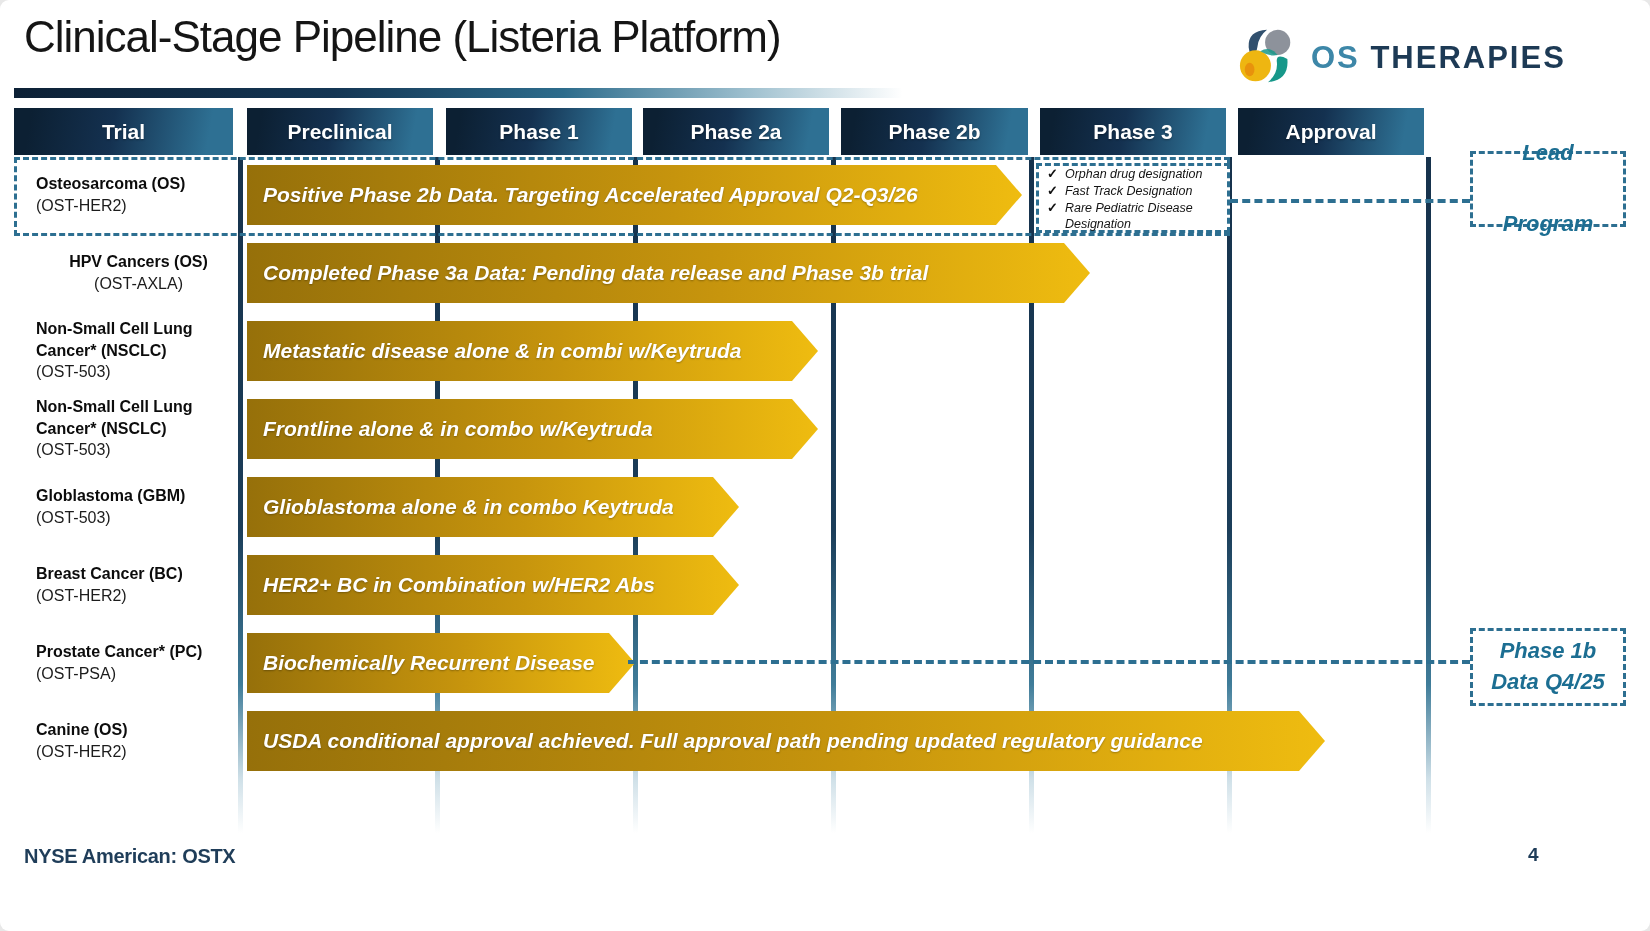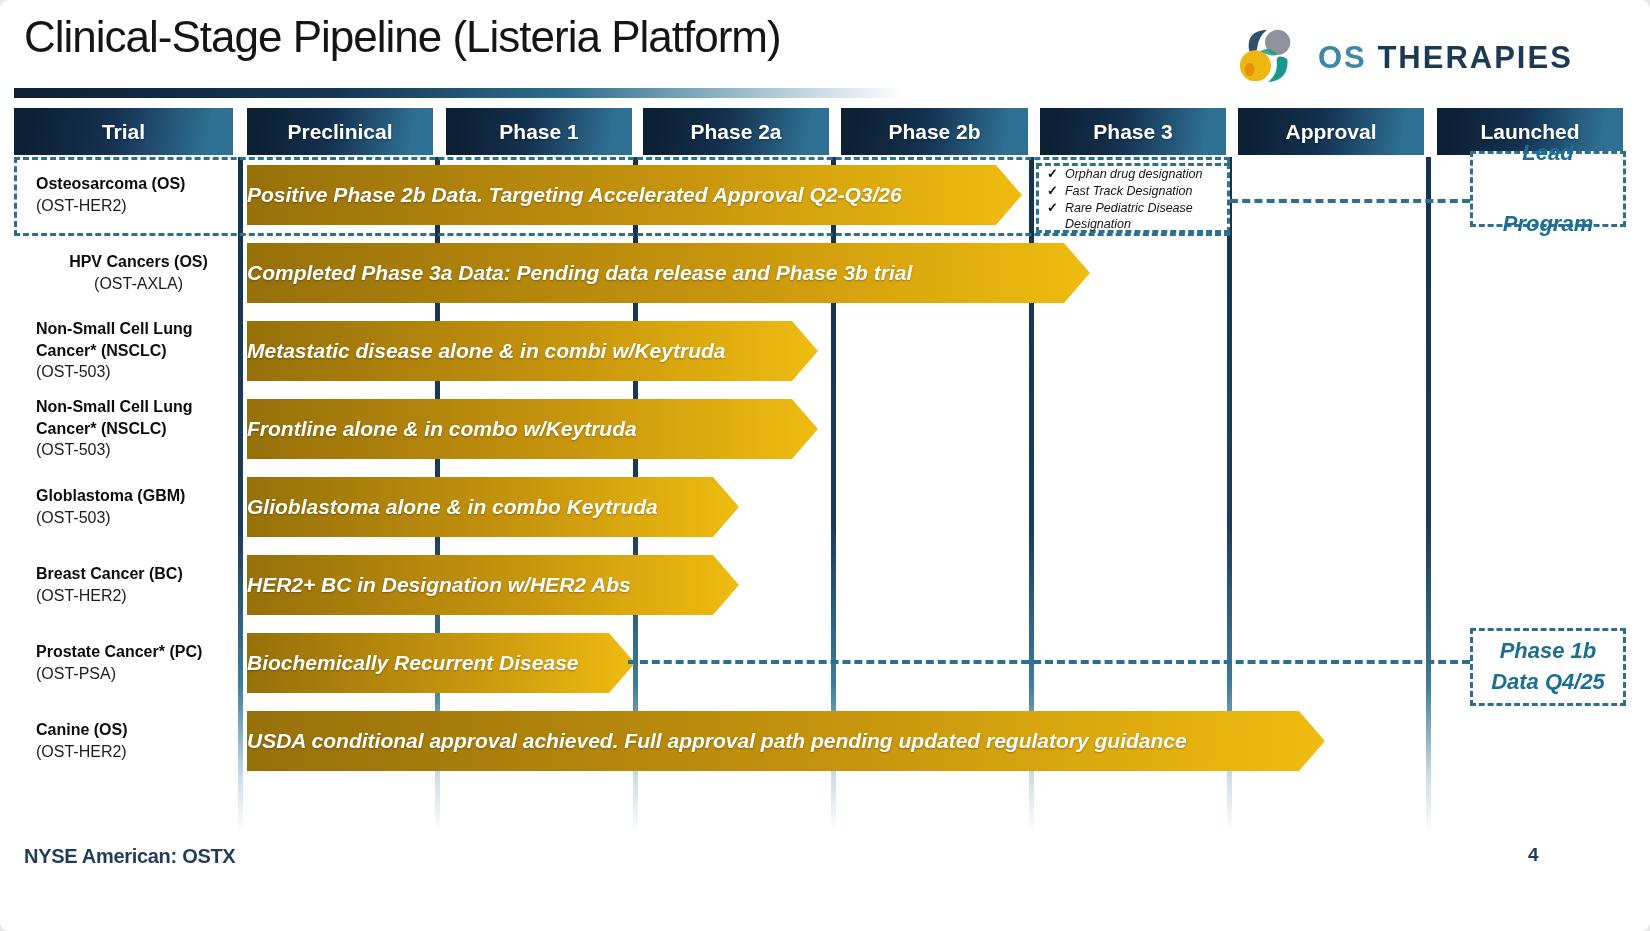--- a/index.html
+++ b/index.html
@@ -8,36 +8,36 @@
     font-family:"Liberation Sans",sans-serif;margin:0 auto;border-radius:9px;
   }
   .title{
     position:absolute;left:24px;top:12px;font-size:44px;font-weight:400;color:#151515;
     letter-spacing:-1px;white-space:nowrap;
   }
   .title-rule{
     position:absolute;left:14px;top:88px;width:916px;height:10px;
     background:linear-gradient(90deg,#0d2136 0%,#143654 35%,#2d6c8c 60%,#9dbfce 80%,rgba(255,255,255,0) 97%);
   }
-  .logo{position:absolute;left:1237px;top:26px;display:flex;align-items:center;gap:19px;}
+  .logo{position:absolute;left:1237px;top:26px;display:flex;align-items:center;gap:12px;}
   .logo-text{font-size:31px;font-weight:700;letter-spacing:2px;white-space:nowrap;}
   .logo-text .w1{color:#3d87a8;}
   .logo-text .w2{color:#1d3a55;}
   .col-head{
     position:absolute;top:108px;height:47px;display:flex;align-items:center;justify-content:center;
     background:linear-gradient(100deg,#0c2033 8%,#143150 45%,#2e7093 88%);
     color:#fff;font-size:21px;font-weight:700;text-shadow:0 1px 2px rgba(0,0,0,.35);
   }
   .vline{
     position:absolute;top:157px;width:5px;height:676px;z-index:1;
     background:linear-gradient(#16324c 0%,#1b3d59 55%,#3f7c99 78%,#cfe0e8 92%,rgba(255,255,255,0) 100%);
   }
   .bar{
     position:absolute;height:60px;z-index:2;display:flex;align-items:center;
-    box-sizing:border-box;
+    padding-left:16px;box-sizing:border-box;
     background:linear-gradient(90deg,#96700a 0%,#c6940d 55%,#efbc10 100%);
     clip-path:polygon(0 0,calc(100% - 26px) 0,100% 50%,calc(100% - 26px) 100%,0 100%);
     color:#fff;font-size:21px;font-weight:700;font-style:italic;
     text-shadow:0 1px 2px rgba(0,0,0,.3);white-space:nowrap;
   }
   .row-label{position:absolute;left:36px;width:205px;font-size:16px;line-height:1.35;color:#0c0c0c;z-index:4;}
   .row-label .name{font-weight:700;}
   .row-label .code{font-weight:400;color:#1c1c1c;}
   .dash-rect{position:absolute;border:3px dashed #2d6f91;box-sizing:border-box;z-index:3;background:transparent;}
   .dash-hline{position:absolute;height:0;border-top:4px dashed #2d6f91;z-index:3;}
@@ -81,21 +81,20 @@
     </span>
   </div>
 
   <div class="col-head" style="left:247px;width:186px;">Preclinical</div>
   <div class="col-head" style="left:14px;width:219px;">Trial</div>
   <div class="col-head" style="left:446px;width:186px;">Phase 1</div>
   <div class="col-head" style="left:643px;width:186px;">Phase 2a</div>
   <div class="col-head" style="left:841px;width:187px;">Phase 2b</div>
   <div class="col-head" style="left:1040px;width:186px;">Phase 3</div>
   <div class="col-head" style="left:1238px;width:186px;">Approval</div>
-  <div class="col-head" style="left:1437px;width:186px;">Launched</div>
 
   <div class="vline" style="left:238px;"></div>
   <div class="vline" style="left:435px;"></div>
   <div class="vline" style="left:633px;"></div>
   <div class="vline" style="left:831px;"></div>
   <div class="vline" style="left:1029px;"></div>
   <div class="vline" style="left:1227px;"></div>
   <div class="vline" style="left:1426px;"></div>
 
   <div class="dash-rect" style="left:14px;top:157px;width:1216px;height:79px;"></div>
@@ -145,21 +144,21 @@
   <div class="row-label" style="top:485px;">
     <div class="name">Globlastoma (GBM)</div>
     <div class="code">(OST-503)</div>
   </div>
   <div class="bar" style="left:247px;top:477px;width:492px;">Glioblastoma alone &amp; in combo Keytruda</div>
 
   <div class="row-label" style="top:563px;">
     <div class="name">Breast Cancer (BC)</div>
     <div class="code">(OST-HER2)</div>
   </div>
-  <div class="bar" style="left:247px;top:555px;width:492px;">HER2+ BC in Designation w/HER2 Abs</div>
+  <div class="bar" style="left:247px;top:555px;width:492px;">HER2+ BC in Combination w/HER2 Abs</div>
 
   <div class="row-label" style="top:641px;">
     <div class="name">Prostate Cancer* (PC)</div>
     <div class="code">(OST-PSA)</div>
   </div>
   <div class="bar" style="left:247px;top:633px;width:388px;">Biochemically Recurrent Disease</div>
   <div class="dash-hline" style="left:628px;top:660px;width:842px;"></div>
   <div class="callout" style="left:1470px;top:628px;width:156px;height:78px;">
     <div>Phase 1b</div>
     <div>Data Q4/25</div>

